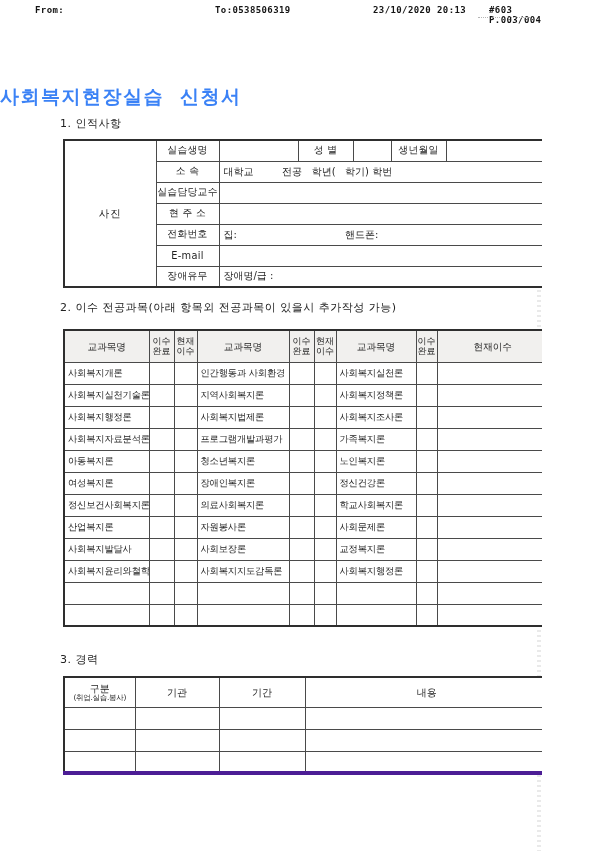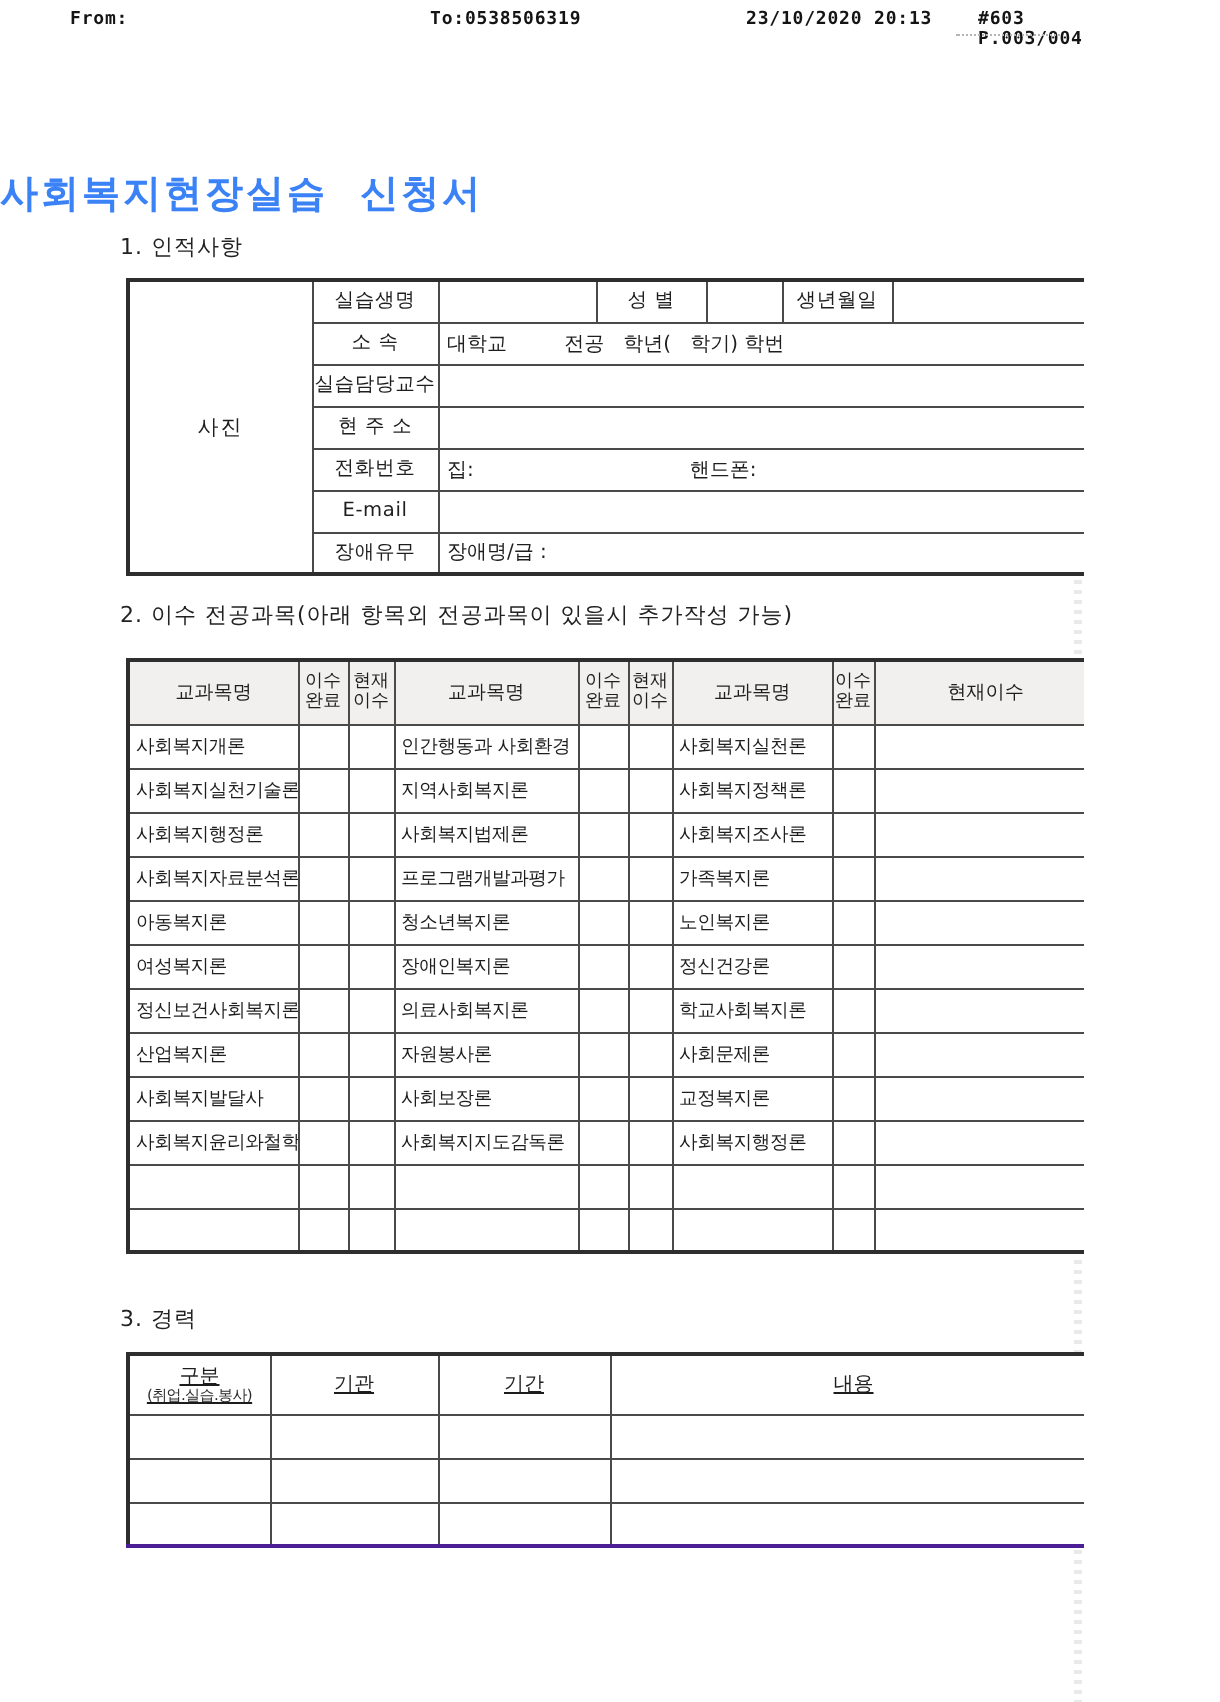--- a/index.html
+++ b/index.html
@@ -50,21 +50,21 @@
   #table2 th .two-line { display:block; font-size:9px; line-height:1.15; }
   #table2 td.subj { text-align:left; padding-left:3px; font-size:9.3px; letter-spacing:-.2px; }
   #table2 td.chk { }
 
   
   #table3 { top:676px; }
   #table3 thead tr { height:30px; }
   #table3 tbody tr { height:22px; }
   #table3 th { text-align:center; font-size:10px; line-height:1.1; white-space:normal; background:#fff; }
   #table3 th .sub { display:block; font-size:7.5px; letter-spacing:-.3px; color:#2a2a2a; }
-  #table3 { border-bottom:2px solid #4c1d95;text-decoration:underline; }
+  #table3 { border-bottom:4px solid #4c1d95; }
 </style>
 </head>
 <body>
 
 <div class="page">
 
   <div class="fax-header">
     <span class="fax-from">From:</span>
     <span class="fax-to">To:0538506319</span>
     <span class="fax-datetime">23/10/2020 20:13</span>

